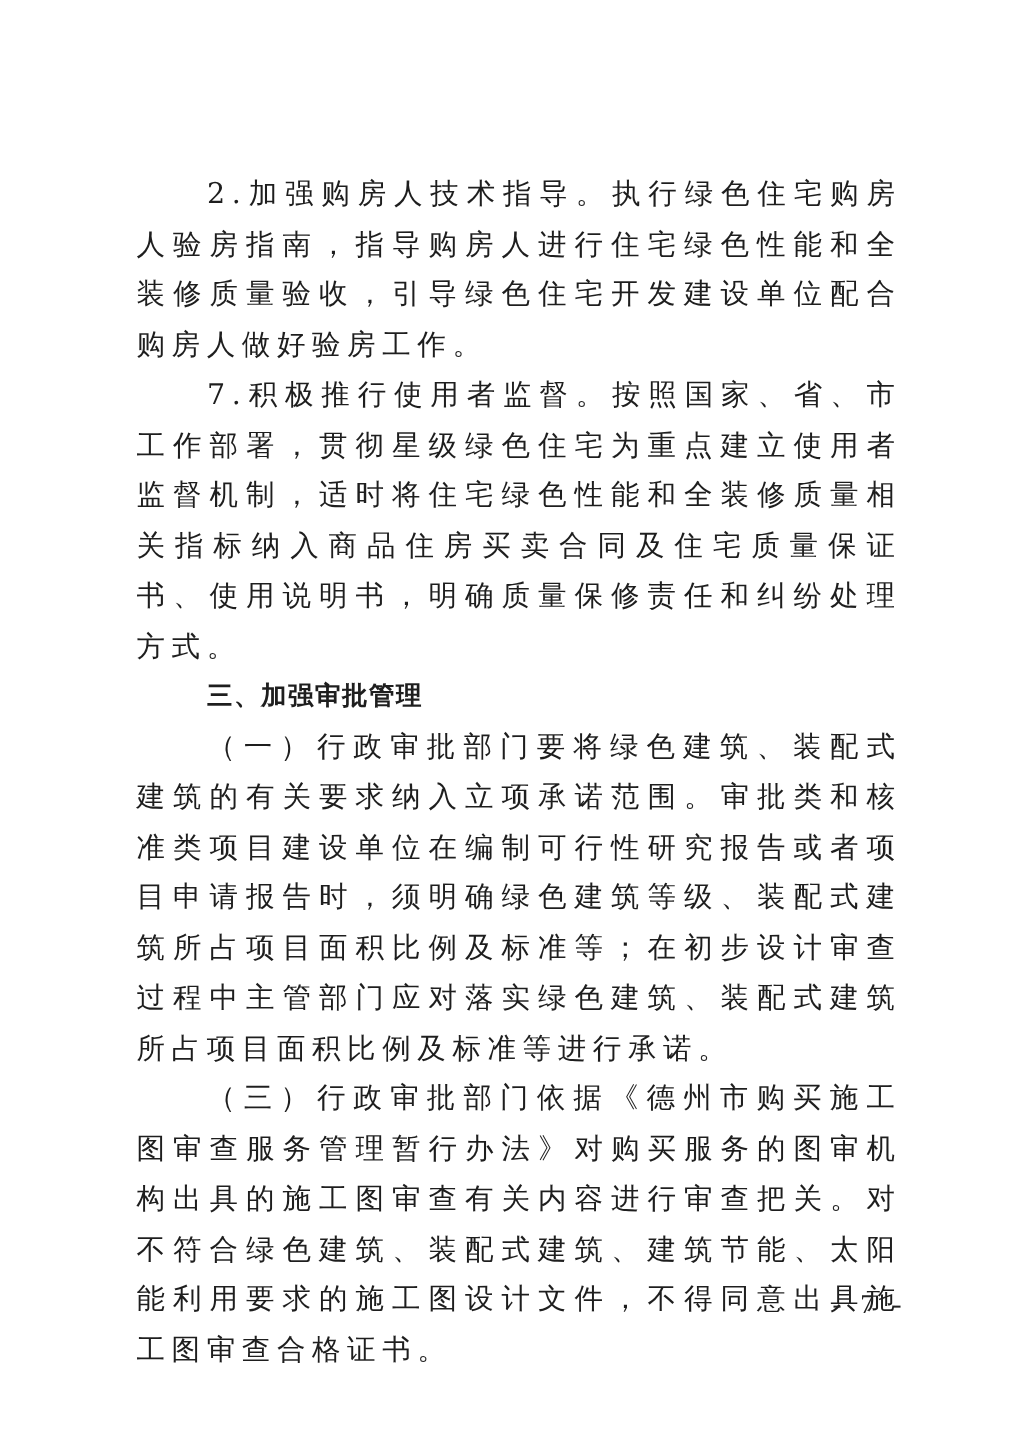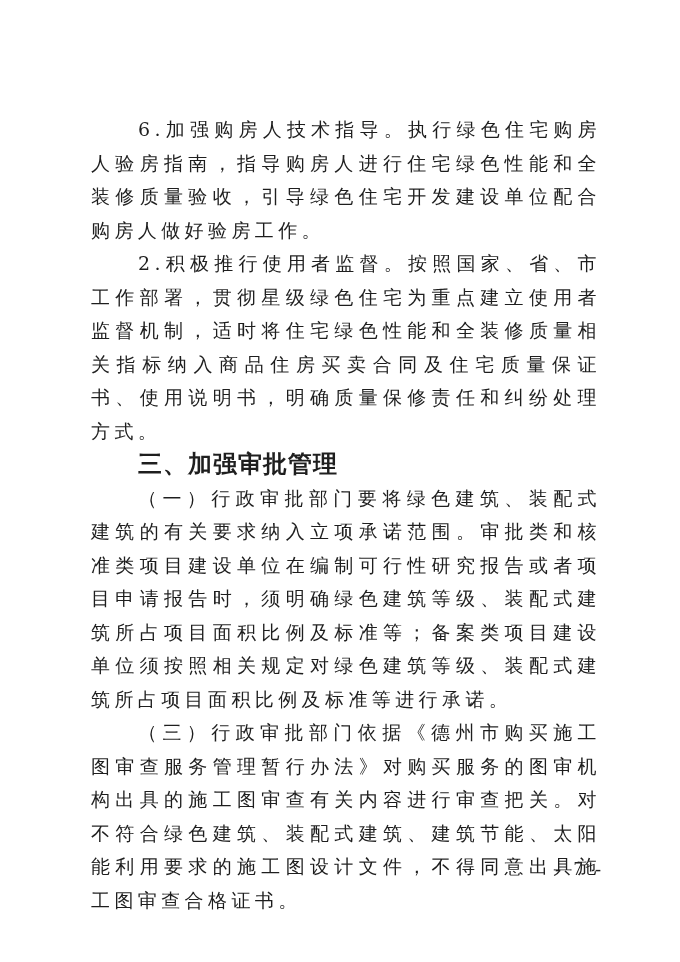--- a/index.html
+++ b/index.html
@@ -31,36 +31,36 @@
     }
     .indent {
       text-indent: 47px;
     }
     .heading {
       margin: 0;
       text-indent: 47px;
       font-family: "DejaVu Sans", "Liberation Sans", sans-serif;
       font-weight: bold;
       letter-spacing: 1px;
-      font-size: 24px;
+      font-size: 17px;
     }
     .page-number {
       position: absolute;
       left: 555px;
       top: 859px;
       font-family: "Liberation Serif", "DejaVu Serif", serif;
       font-size: 18px;
       color: #222;
       letter-spacing: 4px;
     }
   </style>
 </head>
 <body>
 
 <div class="page">
-  <p class="para indent">6.加强购房人技术指导。执行绿色住宅购房人验房指南，指导购房人进行住宅绿色性能和全装修质量验收，引导绿色住宅开发建设单位配合购房人做好验房工作。</p>
-  <p class="para indent">2.积极推行使用者监督。按照国家、省、市工作部署，贯彻星级绿色住宅为重点建立使用者监督机制，适时将住宅绿色性能和全装修质量相关指标纳入商品住房买卖合同及住宅质量保证书、使用说明书，明确质量保修责任和纠纷处理方式。</p>
+  <p class="para indent">2.加强购房人技术指导。执行绿色住宅购房人验房指南，指导购房人进行住宅绿色性能和全装修质量验收，引导绿色住宅开发建设单位配合购房人做好验房工作。</p>
+  <p class="para indent">7.积极推行使用者监督。按照国家、省、市工作部署，贯彻星级绿色住宅为重点建立使用者监督机制，适时将住宅绿色性能和全装修质量相关指标纳入商品住房买卖合同及住宅质量保证书、使用说明书，明确质量保修责任和纠纷处理方式。</p>
   <h2 class="heading">三、加强审批管理</h2>
-  <p class="para indent">（一）行政审批部门要将绿色建筑、装配式建筑的有关要求纳入立项承诺范围。审批类和核准类项目建设单位在编制可行性研究报告或者项目申请报告时，须明确绿色建筑等级、装配式建筑所占项目面积比例及标准等；备案类项目建设单位须按照相关规定对绿色建筑等级、装配式建筑所占项目面积比例及标准等进行承诺。</p>
+  <p class="para indent">（一）行政审批部门要将绿色建筑、装配式建筑的有关要求纳入立项承诺范围。审批类和核准类项目建设单位在编制可行性研究报告或者项目申请报告时，须明确绿色建筑等级、装配式建筑所占项目面积比例及标准等；在初步设计审查过程中主管部门应对落实绿色建筑、装配式建筑所占项目面积比例及标准等进行承诺。</p>
   <p class="para indent">（三）行政审批部门依据《德州市购买施工图审查服务管理暂行办法》对购买服务的图审机构出具的施工图审查有关内容进行审查把关。对不符合绿色建筑、装配式建筑、建筑节能、太阳能利用要求的施工图设计文件，不得同意出具施工图审查合格证书。</p>
 </div>
 
 <div class="page-number">- 7 -</div>
 
 </body></html>

